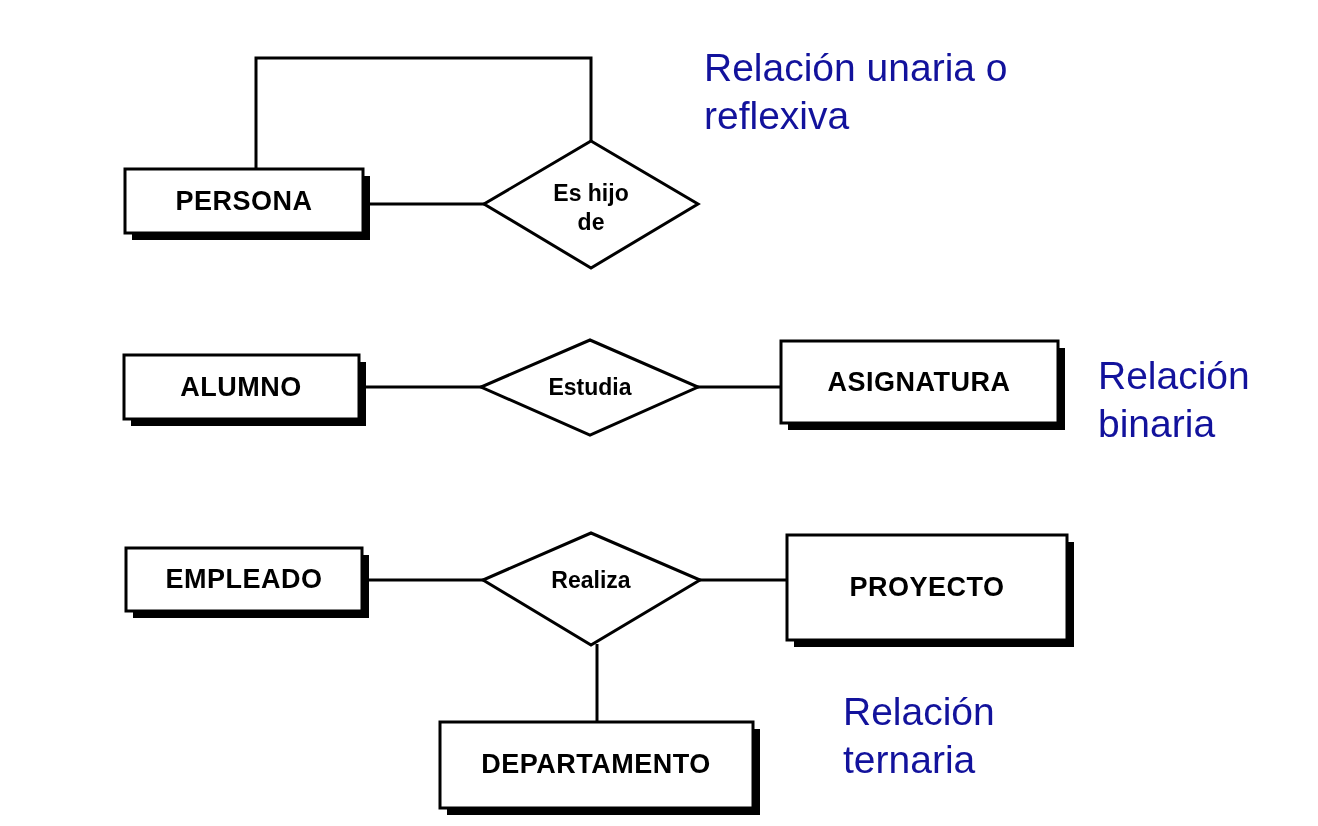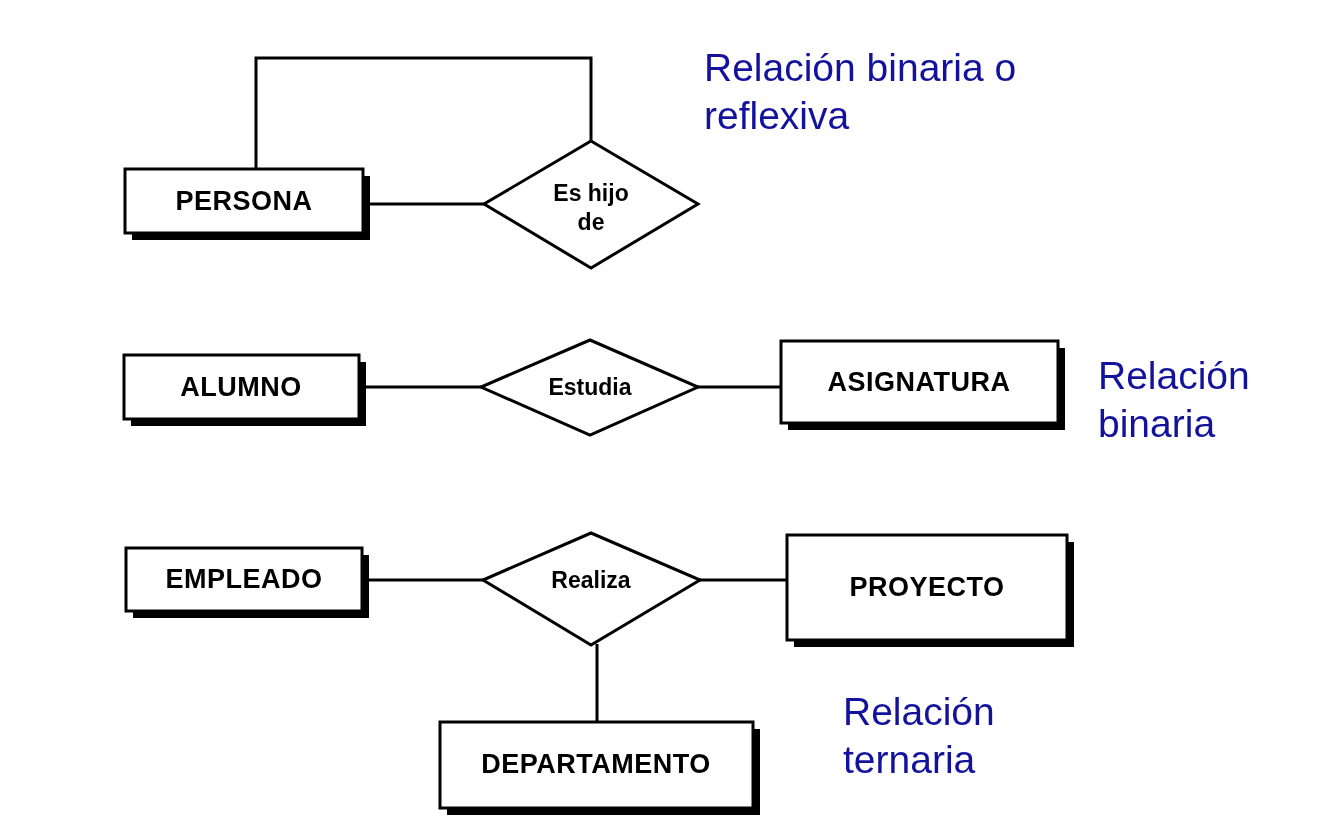--- a/index.html
+++ b/index.html
@@ -142,21 +142,21 @@
       <rect class="entity-rect" x="787" y="535" width="280" height="105"></rect>
       <text class="entity-label" x="927" y="589">PROYECTO</text>
 
       <rect class="entity-shadow" x="447" y="808" width="313" height="7"></rect>
       <rect class="entity-shadow" x="753" y="729" width="7" height="86"></rect>
       <rect class="entity-rect" x="440" y="722" width="313" height="86"></rect>
       <text class="entity-label" x="596" y="766">DEPARTAMENTO</text>
     </g>
   </svg>
 
-  <div class="annotation" id="ann-unaria">Relación binaria o
+  <div class="annotation" id="ann-unaria">Relación unaria o
 reflexiva</div>
 
   <div class="annotation" id="ann-binaria">Relación
 binaria</div>
 
   <div class="annotation" id="ann-ternaria">Relación
 ternaria</div>
 
 </div>
 

